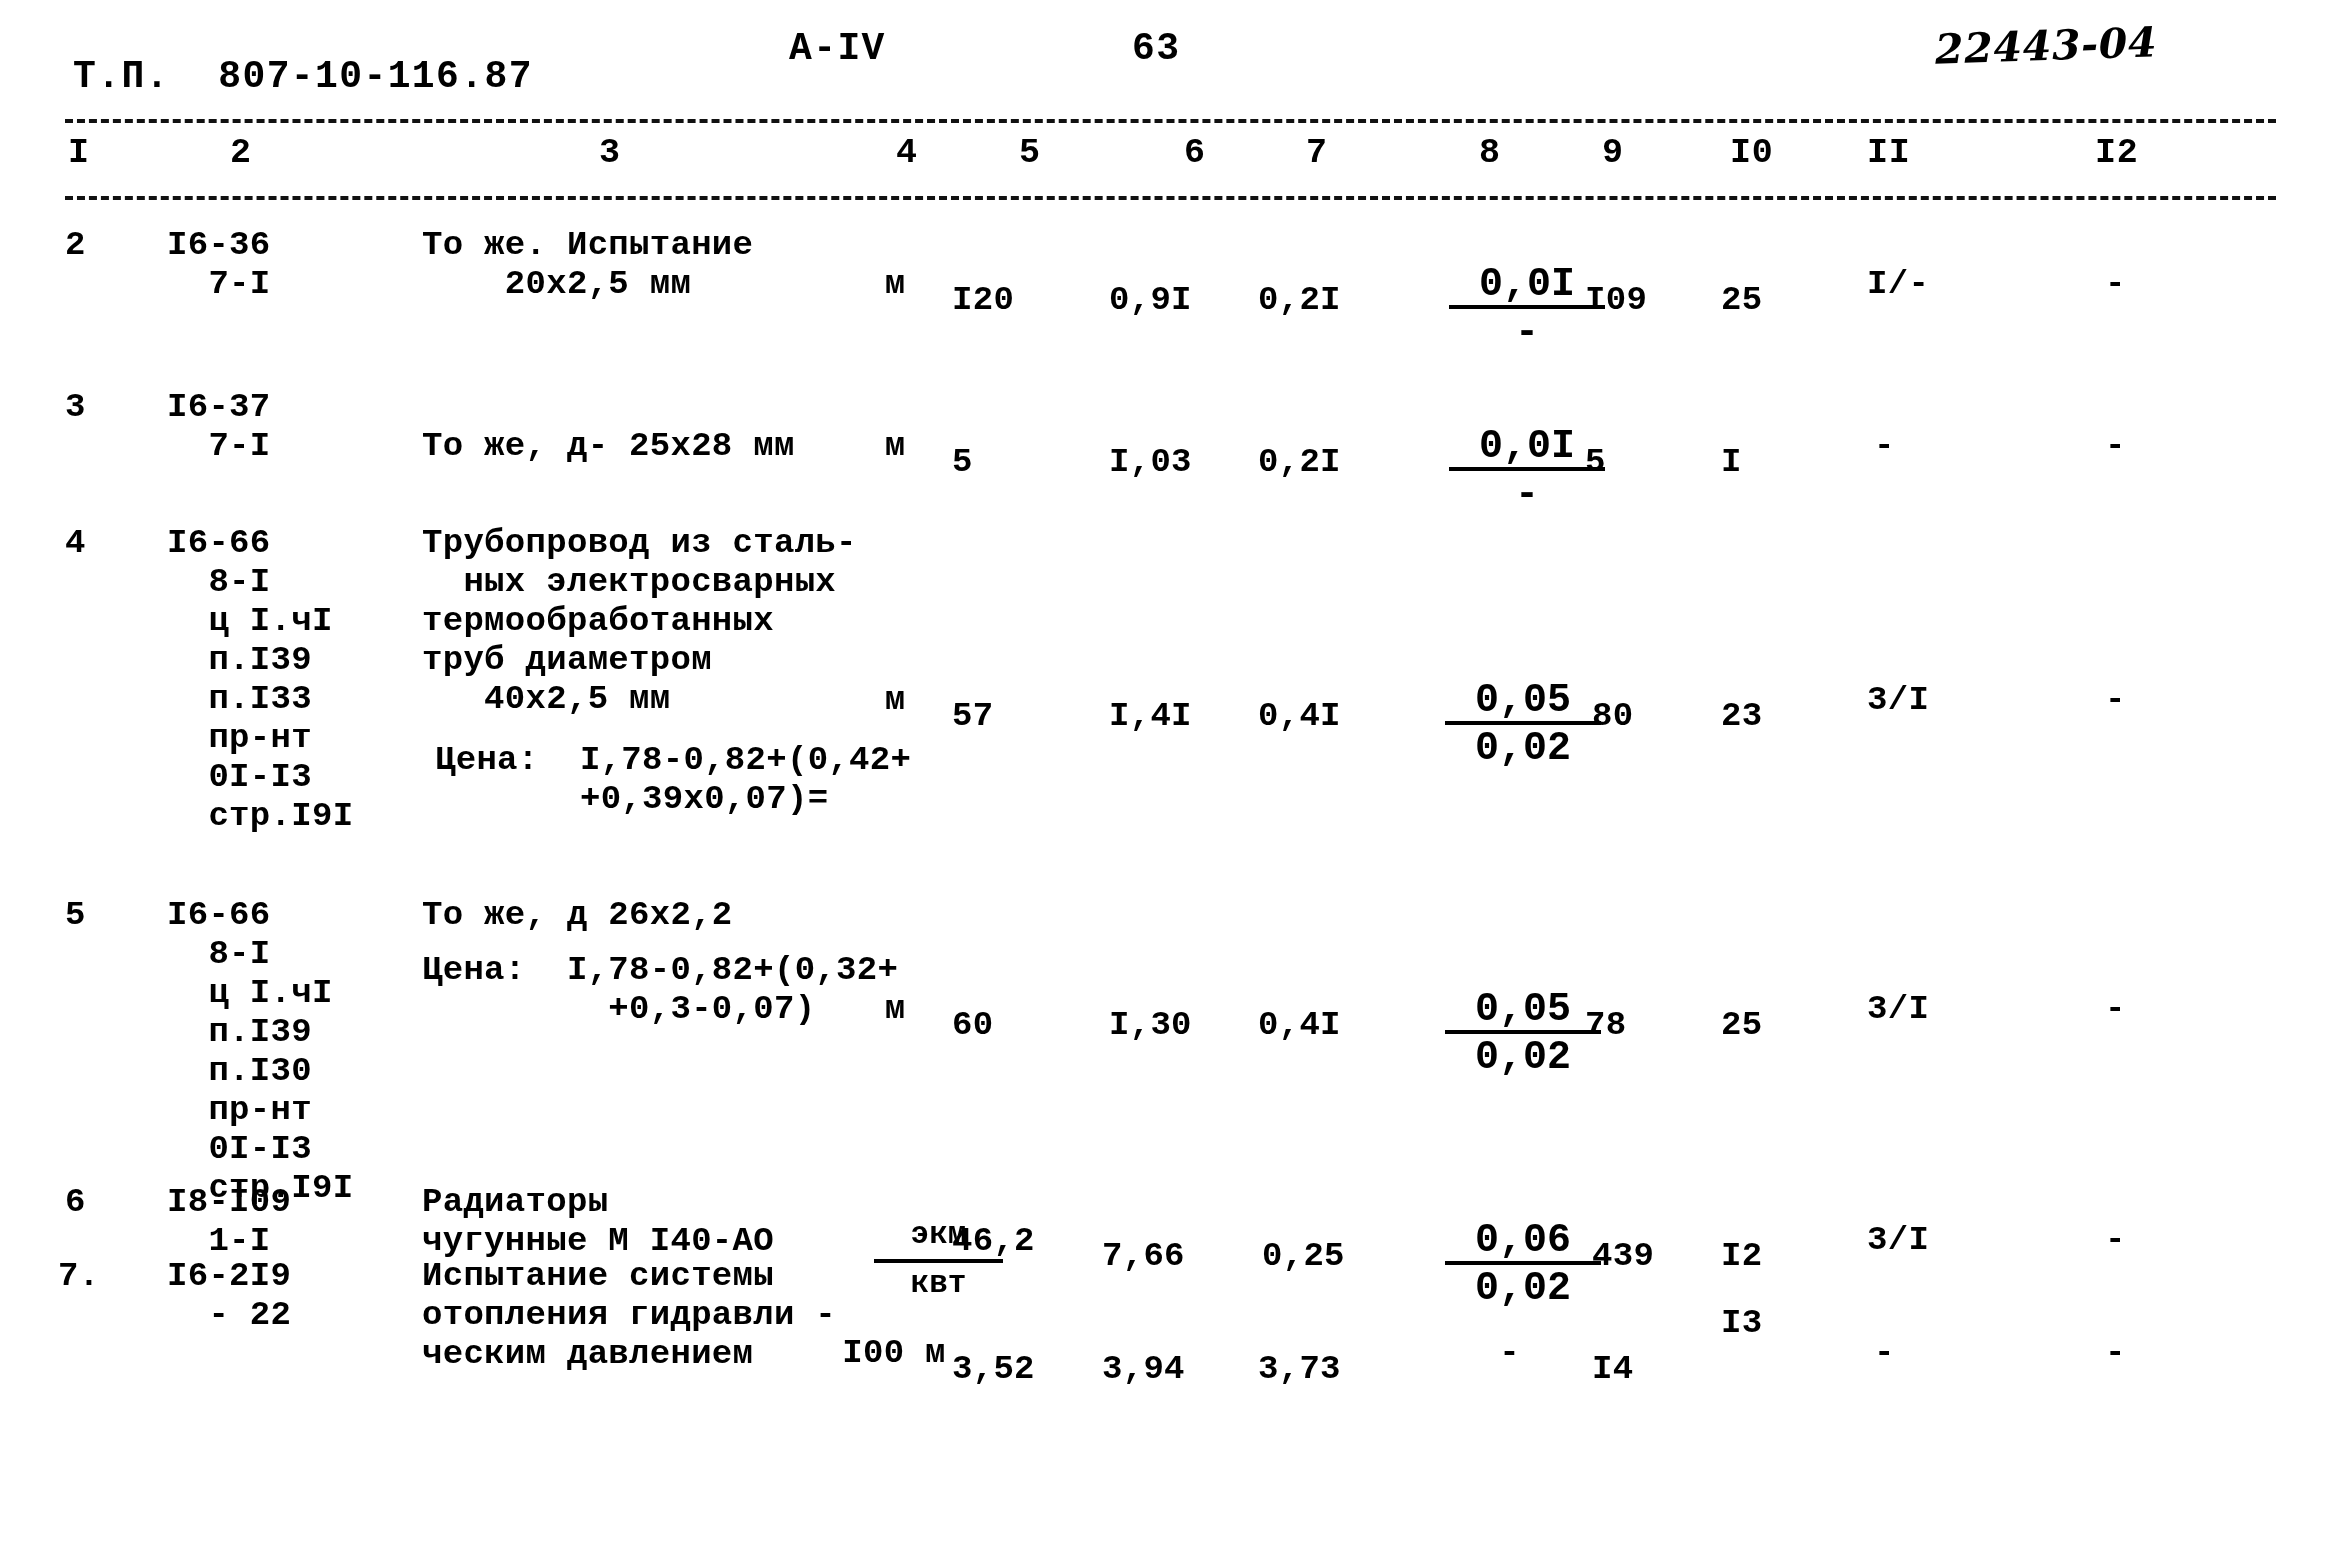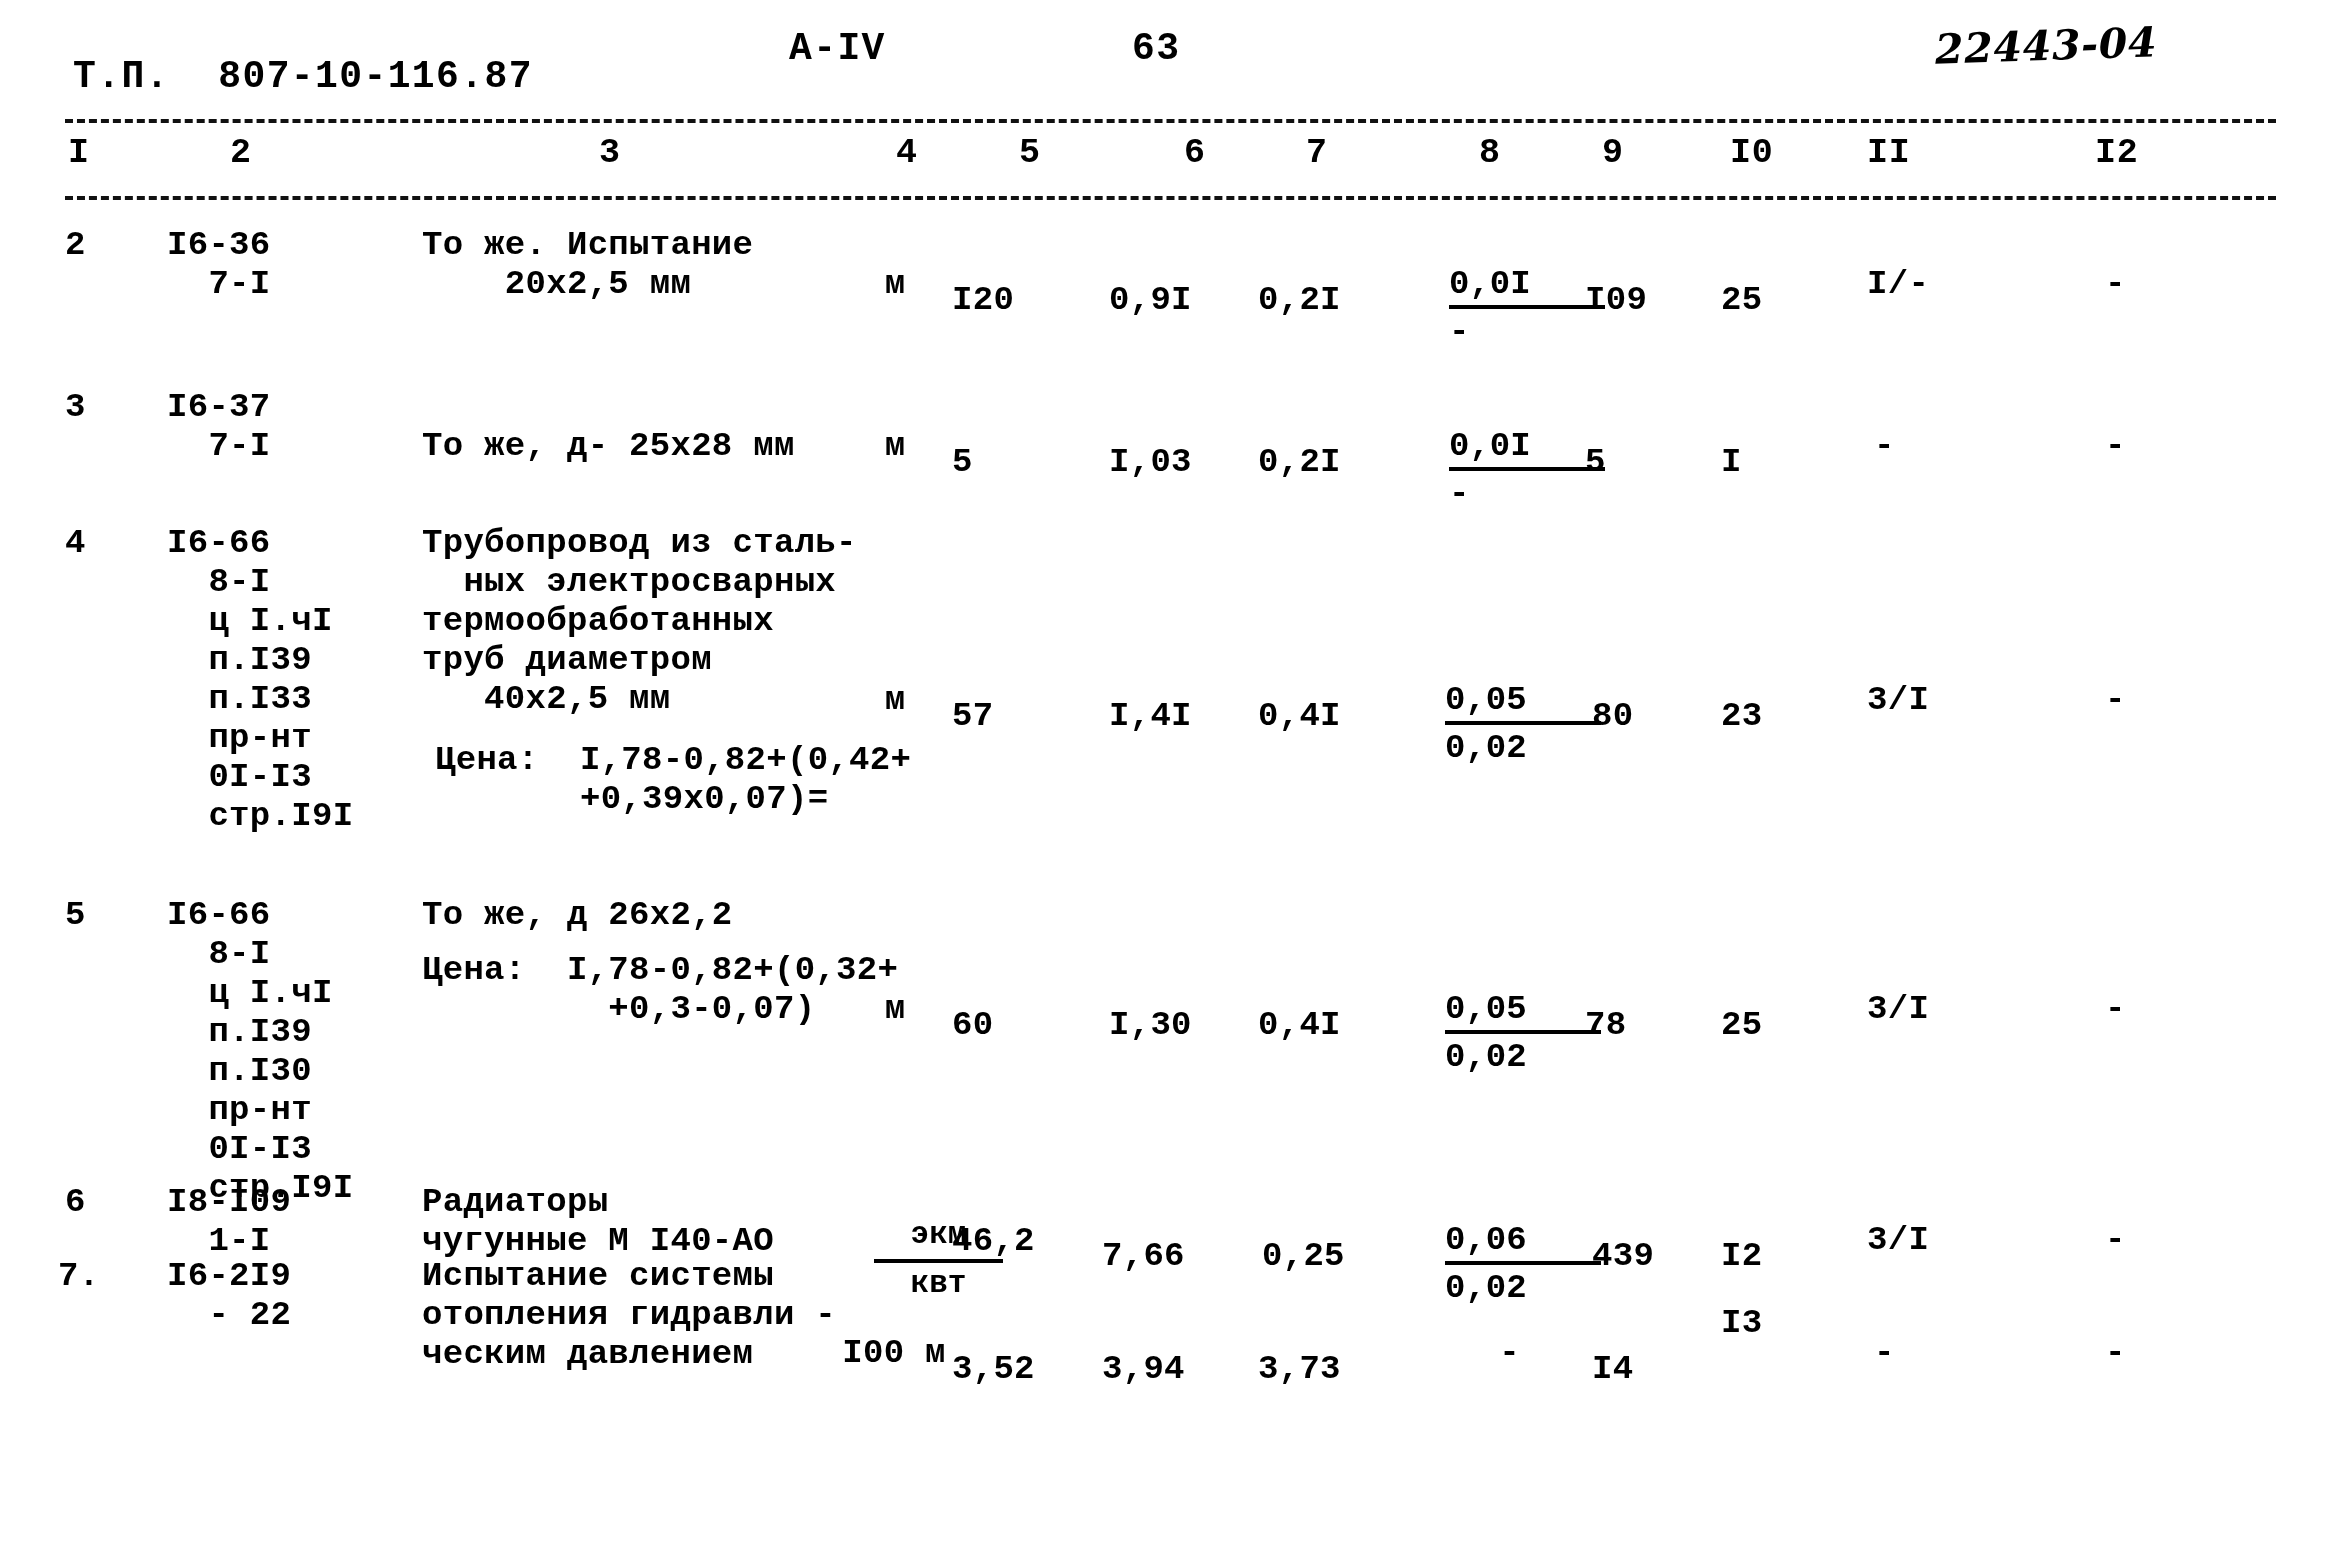--- a/index.html
+++ b/index.html
@@ -95,22 +95,23 @@
     letter-spacing: 0.3px;
   }
   .cell.num { text-align: left; margin-top: 16px; }
   .cell.ctr { text-align: center; }
 
   
   .frac {
     position: absolute;
     font-family: "Liberation Mono", "DejaVu Sans Mono", monospace;
     font-weight: 700;
-    font-size: 34px;
+    font-size: 40px;
     line-height: 39px;
+    text-align: center;
     width: 156px;
   }
   .frac .numer {
     display: block;
     border-bottom: 4.8px solid #000;
     padding-bottom: 1.4px;
   }
   .frac .denom {
     display: block;
     padding-top: 4.1px;

